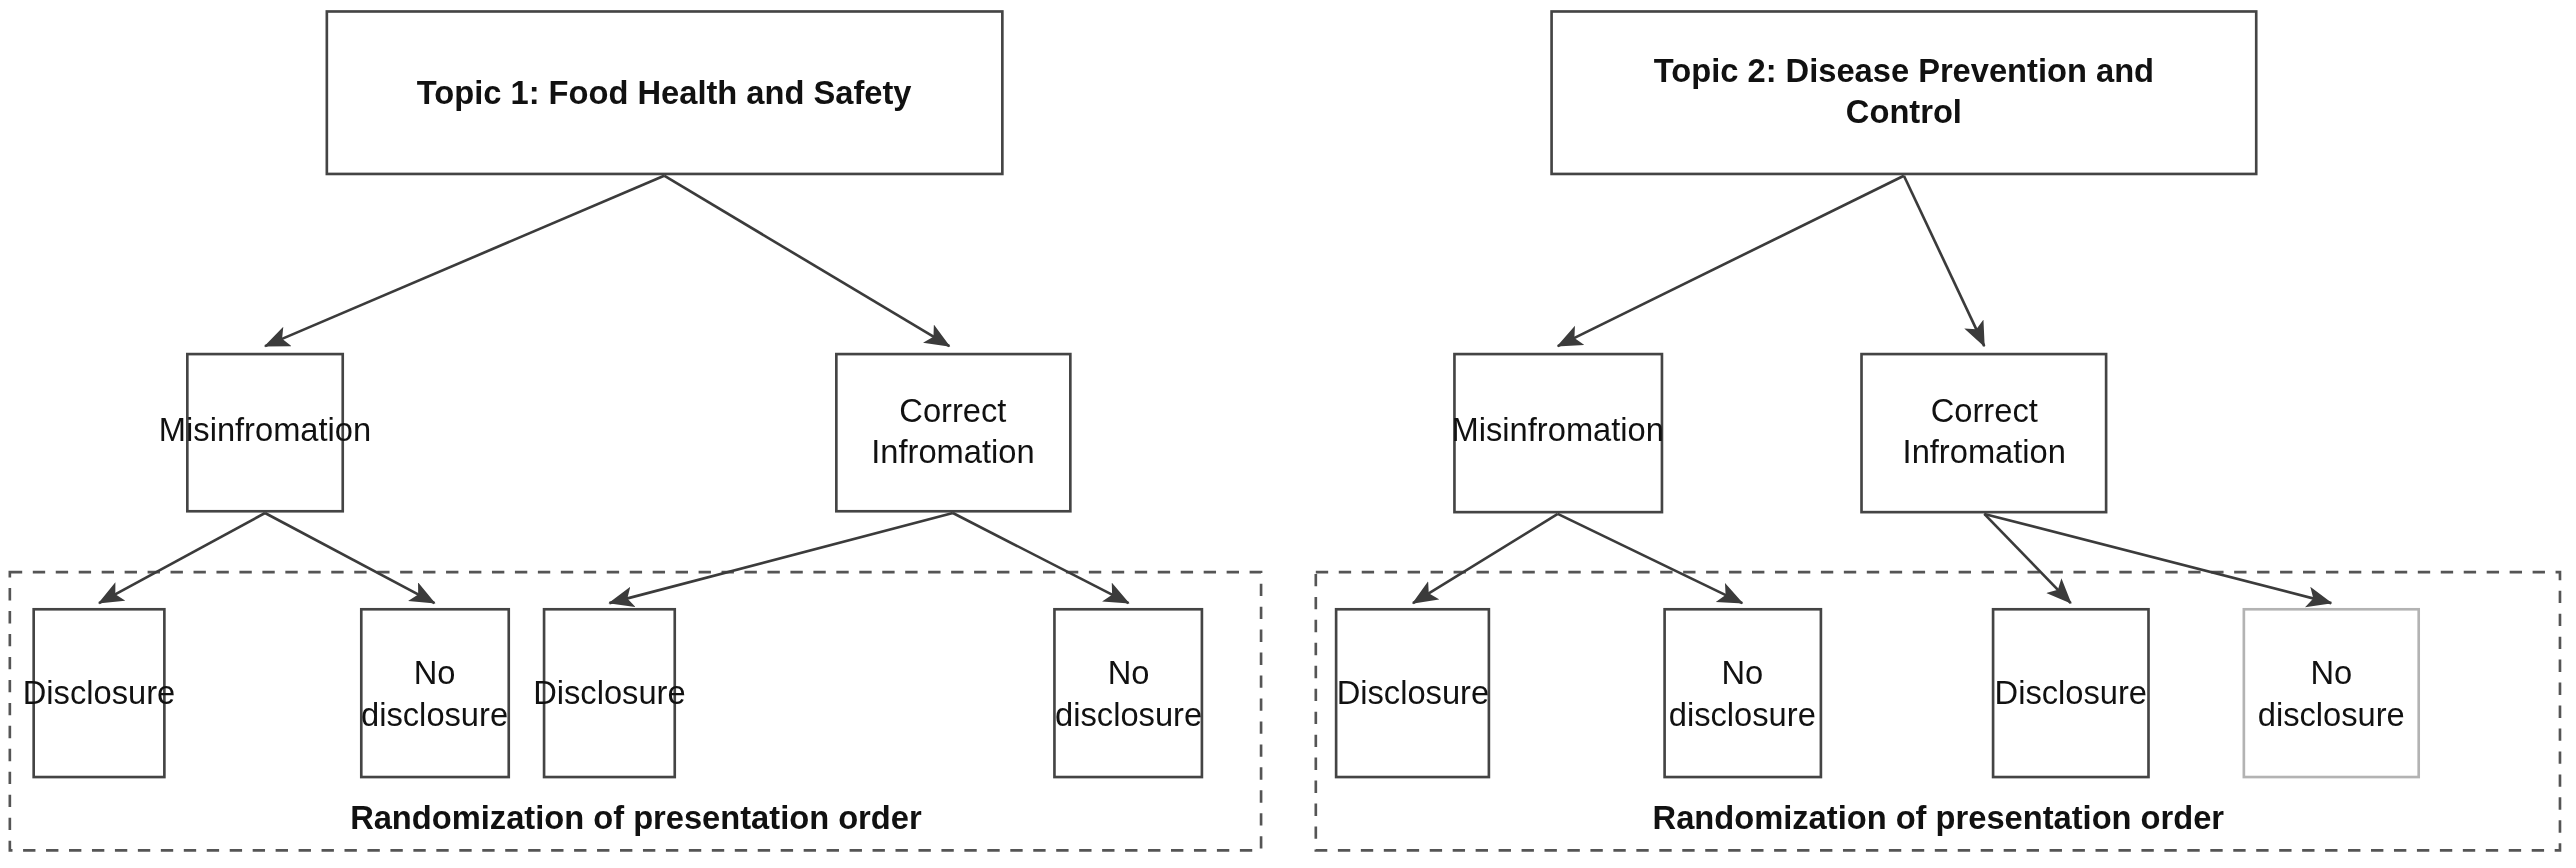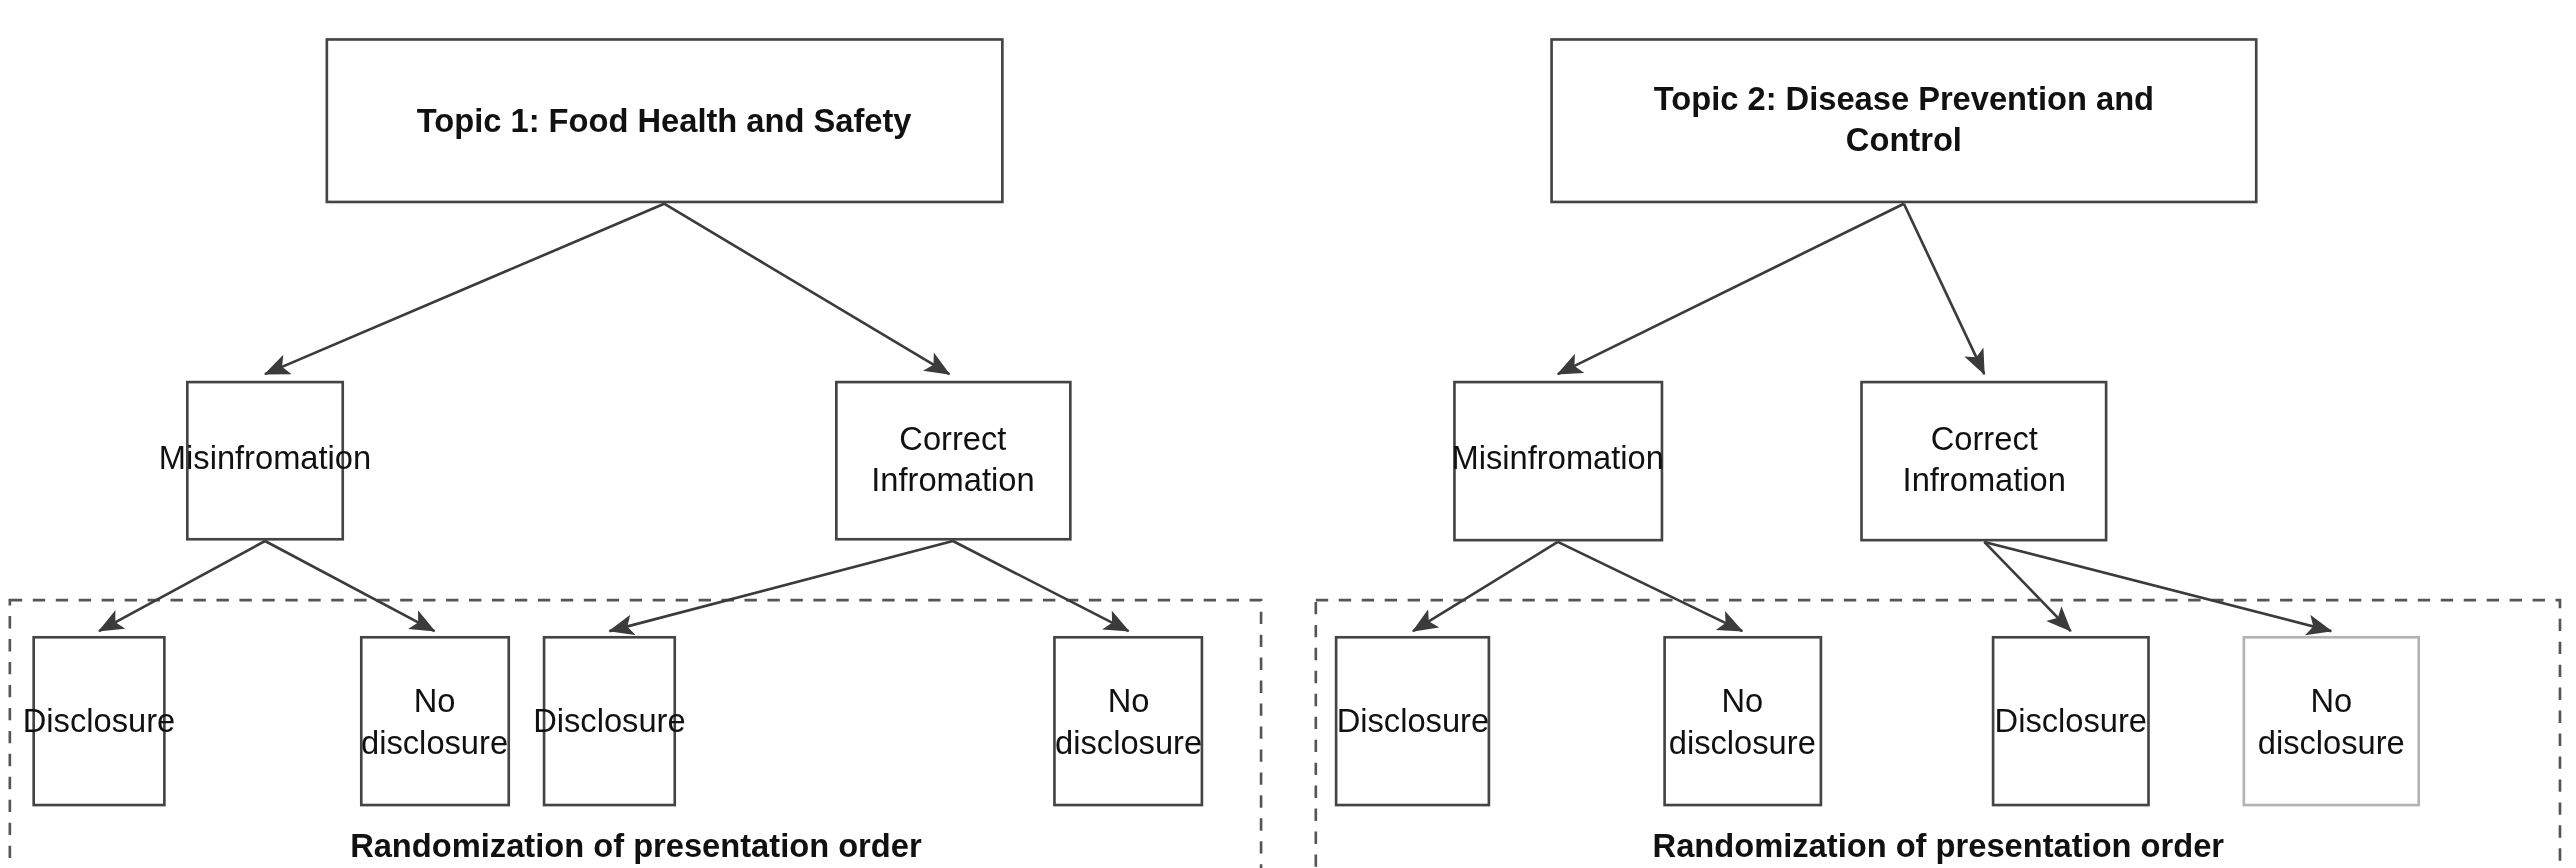--- a/index.html
+++ b/index.html
@@ -10,21 +10,20 @@
   body {
     width: 2576px;
     height: 868px;
     font-family: "Liberation Sans", sans-serif;
     overflow: hidden;
   }
   #diagram-root {
     position: relative;
     width: 2576px;
     height: 678px;
-    margin-top: 28px;
   }
   svg.flow {
     display: block;
     width: 2576px;
     height: 868px;
   }
   .node-rect {
     fill: #ffffff;
     stroke: #444444;
     stroke-width: 3;

